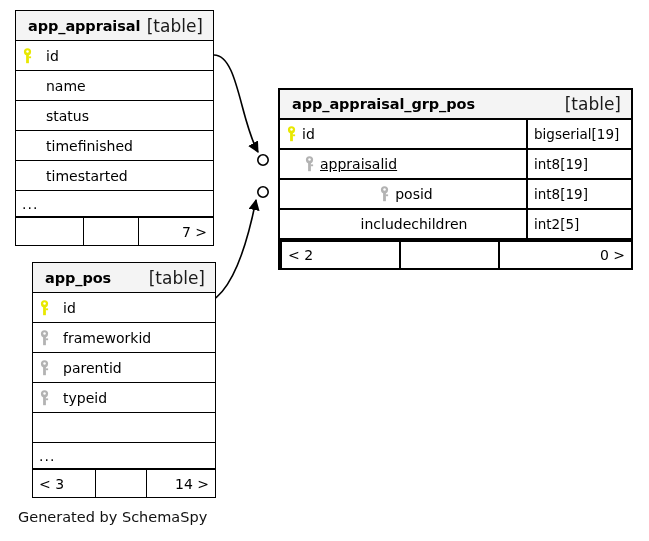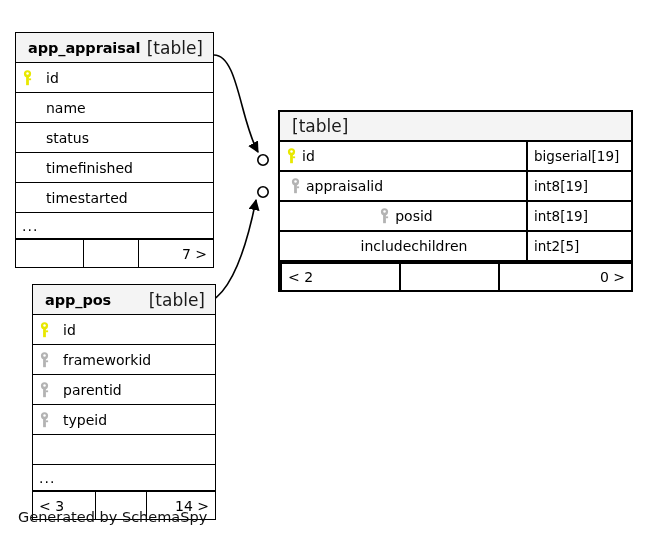--- a/index.html
+++ b/index.html
@@ -30,21 +30,20 @@
     pointer-events: none;
   }
 
   
   .tbl {
     position: absolute;
     background: #ffffff;
     border: 1px solid #000000;
     box-sizing: border-box;
     border-collapse: collapse;
-    margin-top: 22px;
   }
   .tbl.strong {
     border: 2px solid #000000;
   }
 
   .tbl-head {
     display: flex;
     align-items: center;
     justify-content: space-between;
     background: #f4f4f4;
@@ -242,40 +241,41 @@
 
     <div class="foot foot-top-border">
       <span class="fcell fleft"></span>
       <span class="fcell fmid"></span>
       <span class="fcell fright">7 &gt;</span>
     </div>
   </div>
 
   <div class="tbl strong" id="tbl-app-appraisal-grp-pos">
     <div class="tbl-head">
+      <span class="tbl-name">app_appraisal_grp_pos</span>
       <span class="tbl-tag">[table]</span>
     </div>
 
     <div class="row">
       <span class="cell-name" style="padding-left:0;">
         <span class="keyslot">
           <svg class="keyicon" width="11" height="16" viewBox="0 0 11 16">
             <circle cx="5.5" cy="3.8" r="3.6" fill="#e8e800"></circle>
             <circle cx="5.5" cy="3.6" r="1.25" fill="#ffffff"></circle>
             <rect x="4.1" y="6" width="2.8" height="9.2" fill="#e8e800"></rect>
             <rect x="6.9" y="8.4" width="2.2" height="1.8" fill="#e8e800"></rect>
           </svg>
         </span>
         <span class="col-label">id</span>
       </span>
       <span class="cell-type">bigserial[19]</span>
     </div>
 
     <div class="row">
-      <span class="cell-name" style="padding-left:4px;">
+      <span class="cell-name" style="padding-left:18px;text-decoration:underline;">
         <span class="keyslot">
           <svg class="keyicon" width="11" height="16" viewBox="0 0 11 16">
             <circle cx="5.5" cy="3.8" r="3.6" fill="#b3b3b3"></circle>
             <circle cx="5.5" cy="3.6" r="1.25" fill="#ffffff"></circle>
             <rect x="4.1" y="6" width="2.8" height="9.2" fill="#b3b3b3"></rect>
             <rect x="6.9" y="8.4" width="2.2" height="1.8" fill="#b3b3b3"></rect>
           </svg>
         </span>
         <span class="col-label">appraisalid</span>
       </span>

